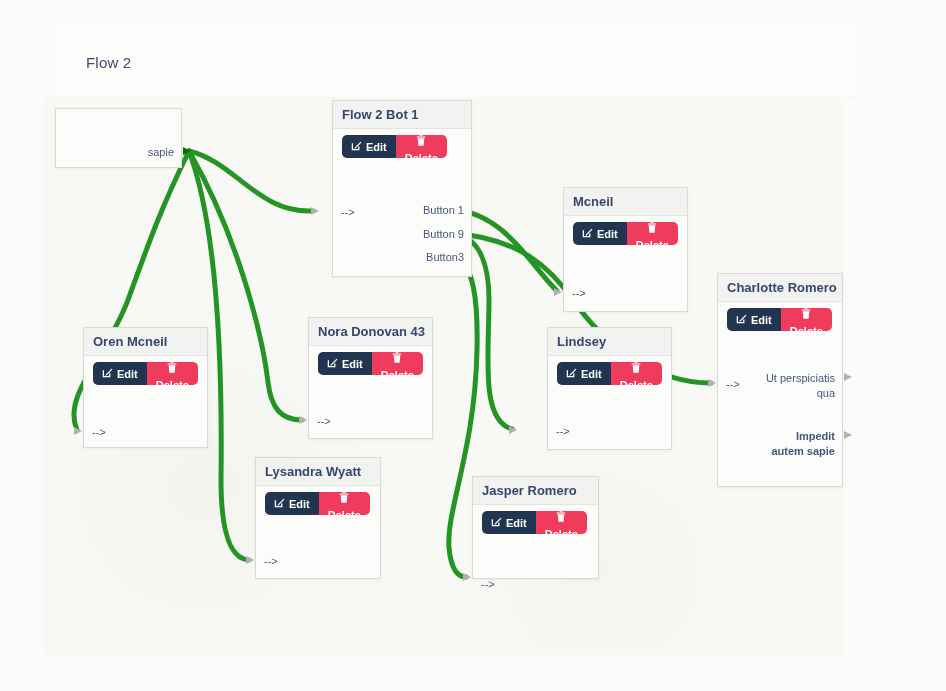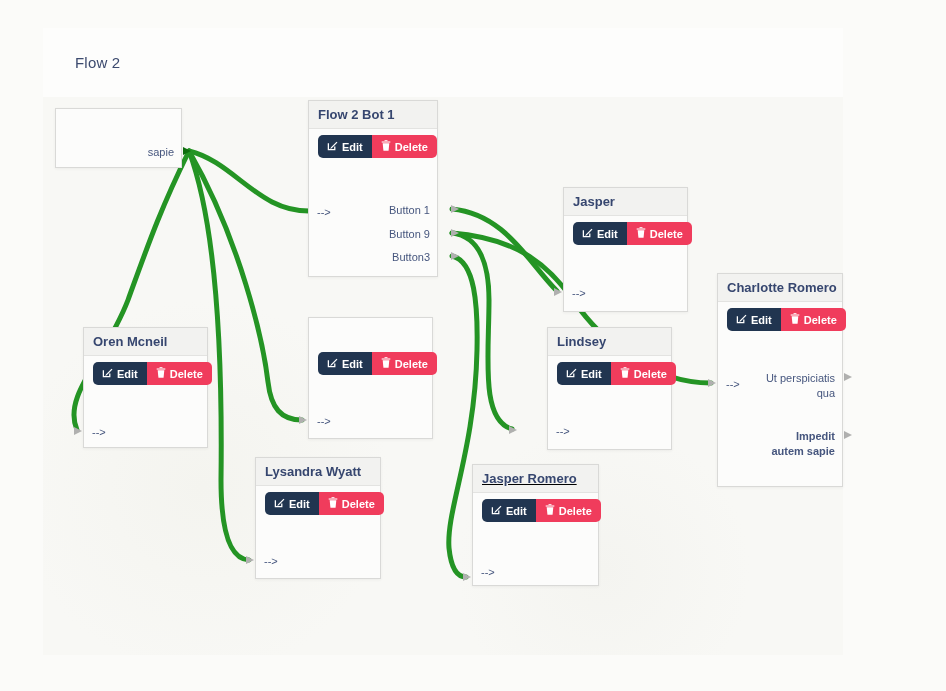--- a/index.html
+++ b/index.html
@@ -2,21 +2,21 @@
 <html><head>
 <meta charset="utf-8">
 <style>
   html,body{margin:0;padding:0;}
   body{
     width:946px;height:691px;position:relative;overflow:hidden;
     background:#fbfbf9;
     font-family:"Liberation Sans","DejaVu Sans",sans-serif;
   }
   #titlebar{
-    position:absolute;left:43px;top:28px;width:800px;height:69px;
+    position:absolute;left:54px;top:28px;width:800px;height:69px;
     background:#fdfdfc;border-bottom:1px solid #f0f0ee;
     display:flex;align-items:center;
   }
   #titlebar .title{
     margin-left:32px;font-size:15px;font-weight:500;color:#3c4a6e;letter-spacing:.2px;
   }
   #canvas{
     position:absolute;left:43px;top:97px;width:800px;height:558px;
     background:
       radial-gradient(circle at 20% 70%, #f4f4ef 0, rgba(244,244,239,0) 25%),
@@ -31,21 +31,21 @@
     height:27px;line-height:27px;background:#f2f2f0;border-bottom:1px solid #e3e3e1;
     padding:0 9px;font-size:13px;font-weight:700;color:#36466f;
     white-space:nowrap;overflow:hidden;
   }
   .btn-group{position:absolute;left:9px;top:34px;display:flex;}
   .btn{
     height:23px;display:flex;align-items:center;gap:4px;
     font-size:11px;font-weight:700;color:#fff;padding:0 9px;cursor:pointer;
   }
   .btn-edit{border-radius:5px 0 0 5px;}
-  .btn-delete{border-radius:0 5px 5px 0;}
+  .btn-delete{border-radius:0 5px 5px 0;flex-direction:column;}
   .port{
     position:absolute;font-size:11px;color:#46567e;line-height:14px;
     white-space:nowrap;
   }
   .port.in{left:8px;}
   .port.out{right:7px;text-align:right;}
   .port.multi{white-space:normal;width:74px;line-height:15px;}
   svg#wires{position:absolute;left:0;top:0;pointer-events:none;}
 </style>
 </head>
@@ -78,21 +78,21 @@
     <polygon points="74,427 82,431 74,435" fill="#b0b0af"></polygon>
     <polygon points="299,416 307,420 299,424" fill="#b0b0af"></polygon>
     <polygon points="509,426 517,430 509,434" fill="#b0b0af"></polygon>
     <polygon points="246,556 254,560 246,564" fill="#b0b0af"></polygon>
     <polygon points="463,573 471,577 463,581" fill="#b0b0af"></polygon>
   </svg>
 
 <div class="node" style="left: 55px; top: 108px; width: 127px; height: 60px;">
     <div class="port out" style="top: 36px;">sapie</div>
   </div>
-<div class="node" style="left: 308px; top: 100px; width: 130px; height: 177px;">
+<div class="node" style="left: 332px; top: 100px; width: 140px; height: 177px;">
     <div class="node-header">Flow 2 Bot 1</div>
     <div class="btn-group">
       <div class="btn btn-edit" style="background: rgb(33, 53, 80);">
         <span><svg width="11" height="11" viewBox="0 0 12 12">
             <path d="M1.5 3.5 v7 h7 v-3.5" stroke="#fff" stroke-width="1.4" fill="none"></path>
             <path d="M4.2 8.2 L10.4 1.8 l1 1 L5.2 9.1 l-1.6 .6 z" fill="#fff"></path>
           </svg></span>
         <span>Edit</span>
       </div>
       <div class="btn btn-delete" style="background: rgb(240, 60, 92);">
@@ -103,21 +103,21 @@
           </svg></span>
         <span>Delete</span>
       </div>
     </div>
     <div class="port in" style="top: 104px;">--&gt;</div>
     <div class="port out" style="top: 102px;">Button 1</div>
     <div class="port out" style="top: 126px;">Button 9</div>
     <div class="port out" style="top: 149px;">Button3</div>
   </div>
 <div class="node" style="left: 563px; top: 187px; width: 125px; height: 125px;">
-    <div class="node-header">Jasper</div>
+    <div class="node-header">Mcneil</div>
     <div class="btn-group">
       <div class="btn btn-edit" style="background: rgb(33, 53, 80);">
         <span><svg width="11" height="11" viewBox="0 0 12 12">
             <path d="M1.5 3.5 v7 h7 v-3.5" stroke="#fff" stroke-width="1.4" fill="none"></path>
             <path d="M4.2 8.2 L10.4 1.8 l1 1 L5.2 9.1 l-1.6 .6 z" fill="#fff"></path>
           </svg></span>
         <span>Edit</span>
       </div>
       <div class="btn btn-delete" style="background: rgb(240, 60, 92);">
         <span><svg width="10" height="11" viewBox="0 0 10 12">
@@ -168,20 +168,21 @@
             <rect x="0.3" y="1.6" width="9.4" height="1.2" fill="#fff"></rect>
             <rect x="3.4" y="0.2" width="3.2" height="1" fill="#fff"></rect>
             <path d="M1.4 3.6 l0.8 8 h5.6 l0.8 -8 z" fill="#fff"></path>
           </svg></span>
         <span>Delete</span>
       </div>
     </div>
     <div class="port in" style="top: 97px;">--&gt;</div>
   </div>
 <div class="node" style="left: 308px; top: 317px; width: 125px; height: 122px;">
+    <div class="node-header">Nora Donovan 43</div>
     <div class="btn-group">
       <div class="btn btn-edit" style="background: rgb(33, 53, 80);">
         <span><svg width="11" height="11" viewBox="0 0 12 12">
             <path d="M1.5 3.5 v7 h7 v-3.5" stroke="#fff" stroke-width="1.4" fill="none"></path>
             <path d="M4.2 8.2 L10.4 1.8 l1 1 L5.2 9.1 l-1.6 .6 z" fill="#fff"></path>
           </svg></span>
         <span>Edit</span>
       </div>
       <div class="btn btn-delete" style="background: rgb(240, 60, 92);">
         <span><svg width="10" height="11" viewBox="0 0 10 12">
@@ -229,21 +230,21 @@
         <span><svg width="10" height="11" viewBox="0 0 10 12">
             <rect x="0.3" y="1.6" width="9.4" height="1.2" fill="#fff"></rect>
             <rect x="3.4" y="0.2" width="3.2" height="1" fill="#fff"></rect>
             <path d="M1.4 3.6 l0.8 8 h5.6 l0.8 -8 z" fill="#fff"></path>
           </svg></span>
         <span>Delete</span>
       </div>
     </div>
     <div class="port in" style="top: 96px;">--&gt;</div>
   </div>
-<div class="node" style="left: 472px; top: 464px; width: 127px; height: 122px; text-decoration: underline;">
+<div class="node" style="left: 472px; top: 476px; width: 127px; height: 103px;">
     <div class="node-header">Jasper Romero</div>
     <div class="btn-group">
       <div class="btn btn-edit" style="background: rgb(33, 53, 80);">
         <span><svg width="11" height="11" viewBox="0 0 12 12">
             <path d="M1.5 3.5 v7 h7 v-3.5" stroke="#fff" stroke-width="1.4" fill="none"></path>
             <path d="M4.2 8.2 L10.4 1.8 l1 1 L5.2 9.1 l-1.6 .6 z" fill="#fff"></path>
           </svg></span>
         <span>Edit</span>
       </div>
       <div class="btn btn-delete" style="background: rgb(240, 60, 92);">

